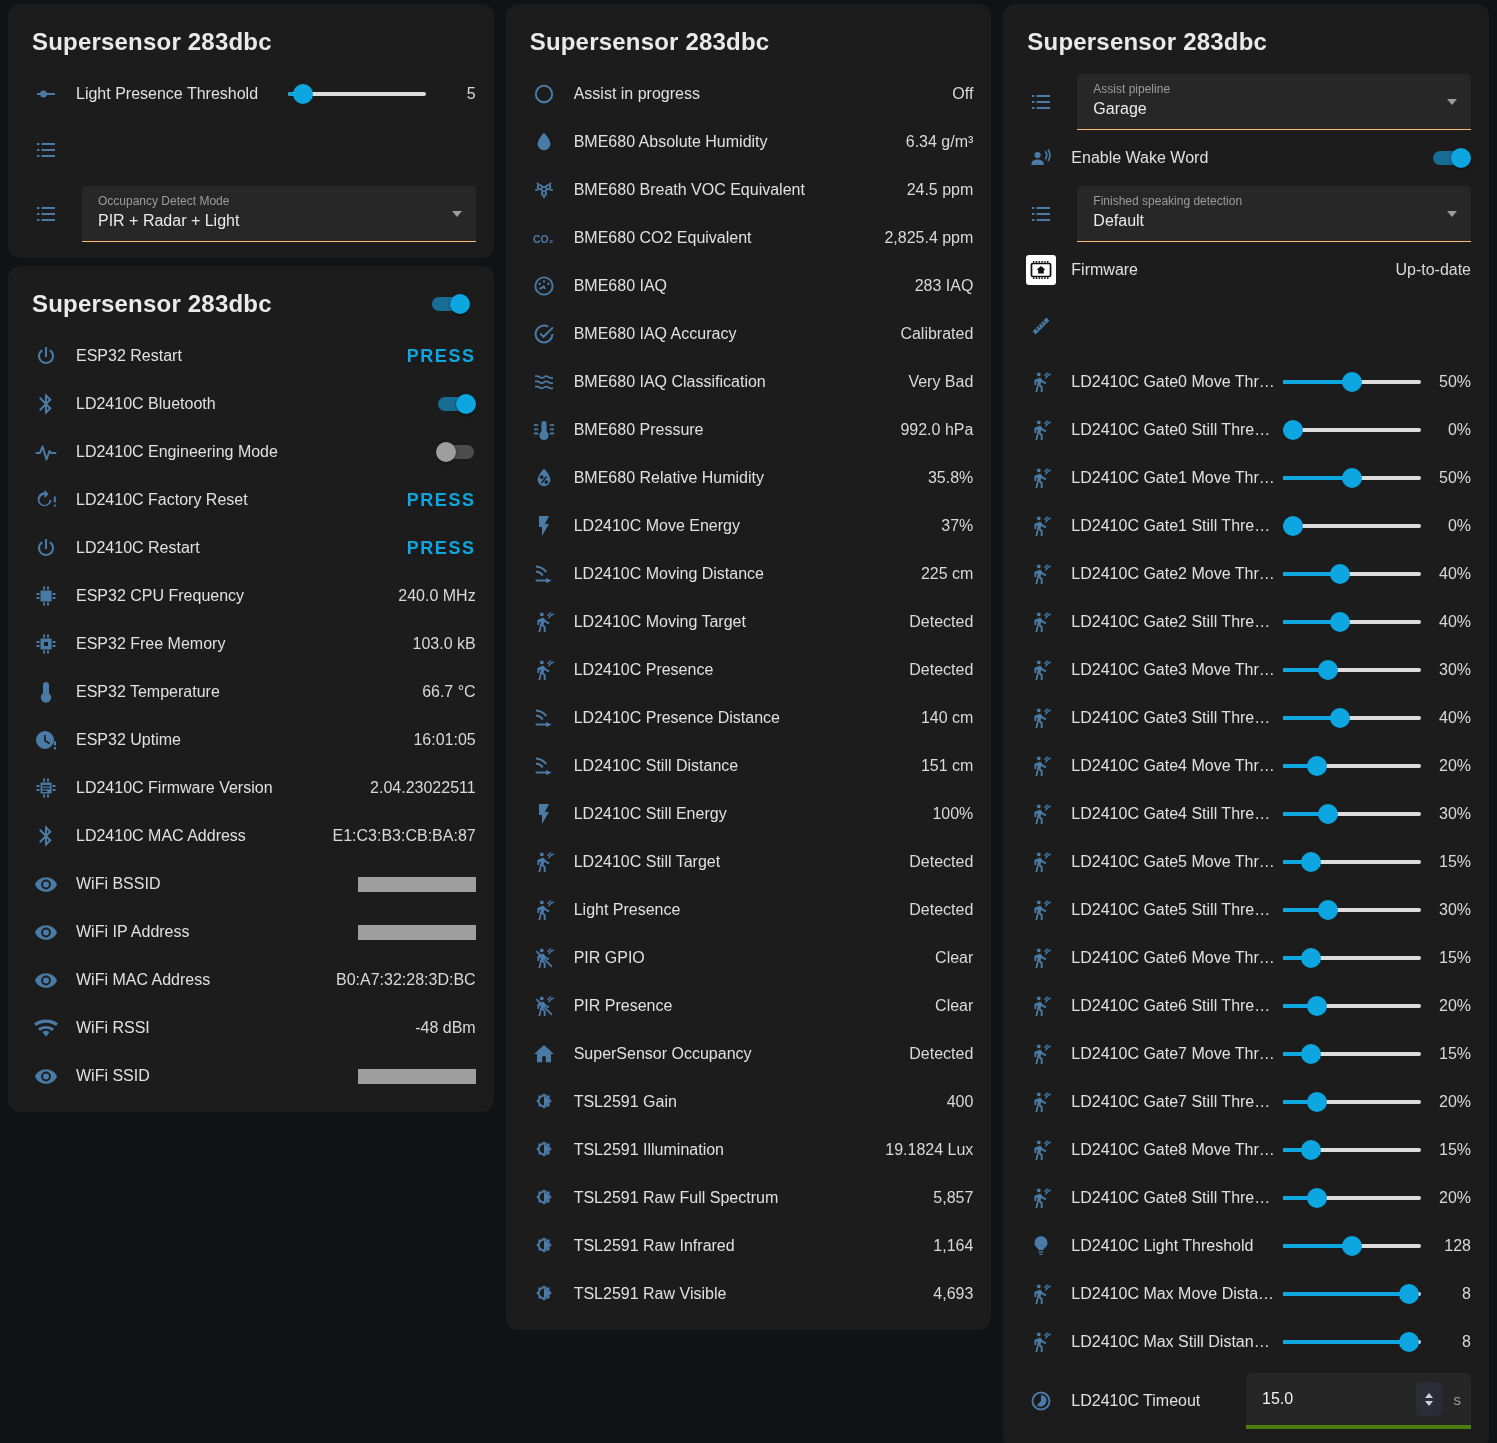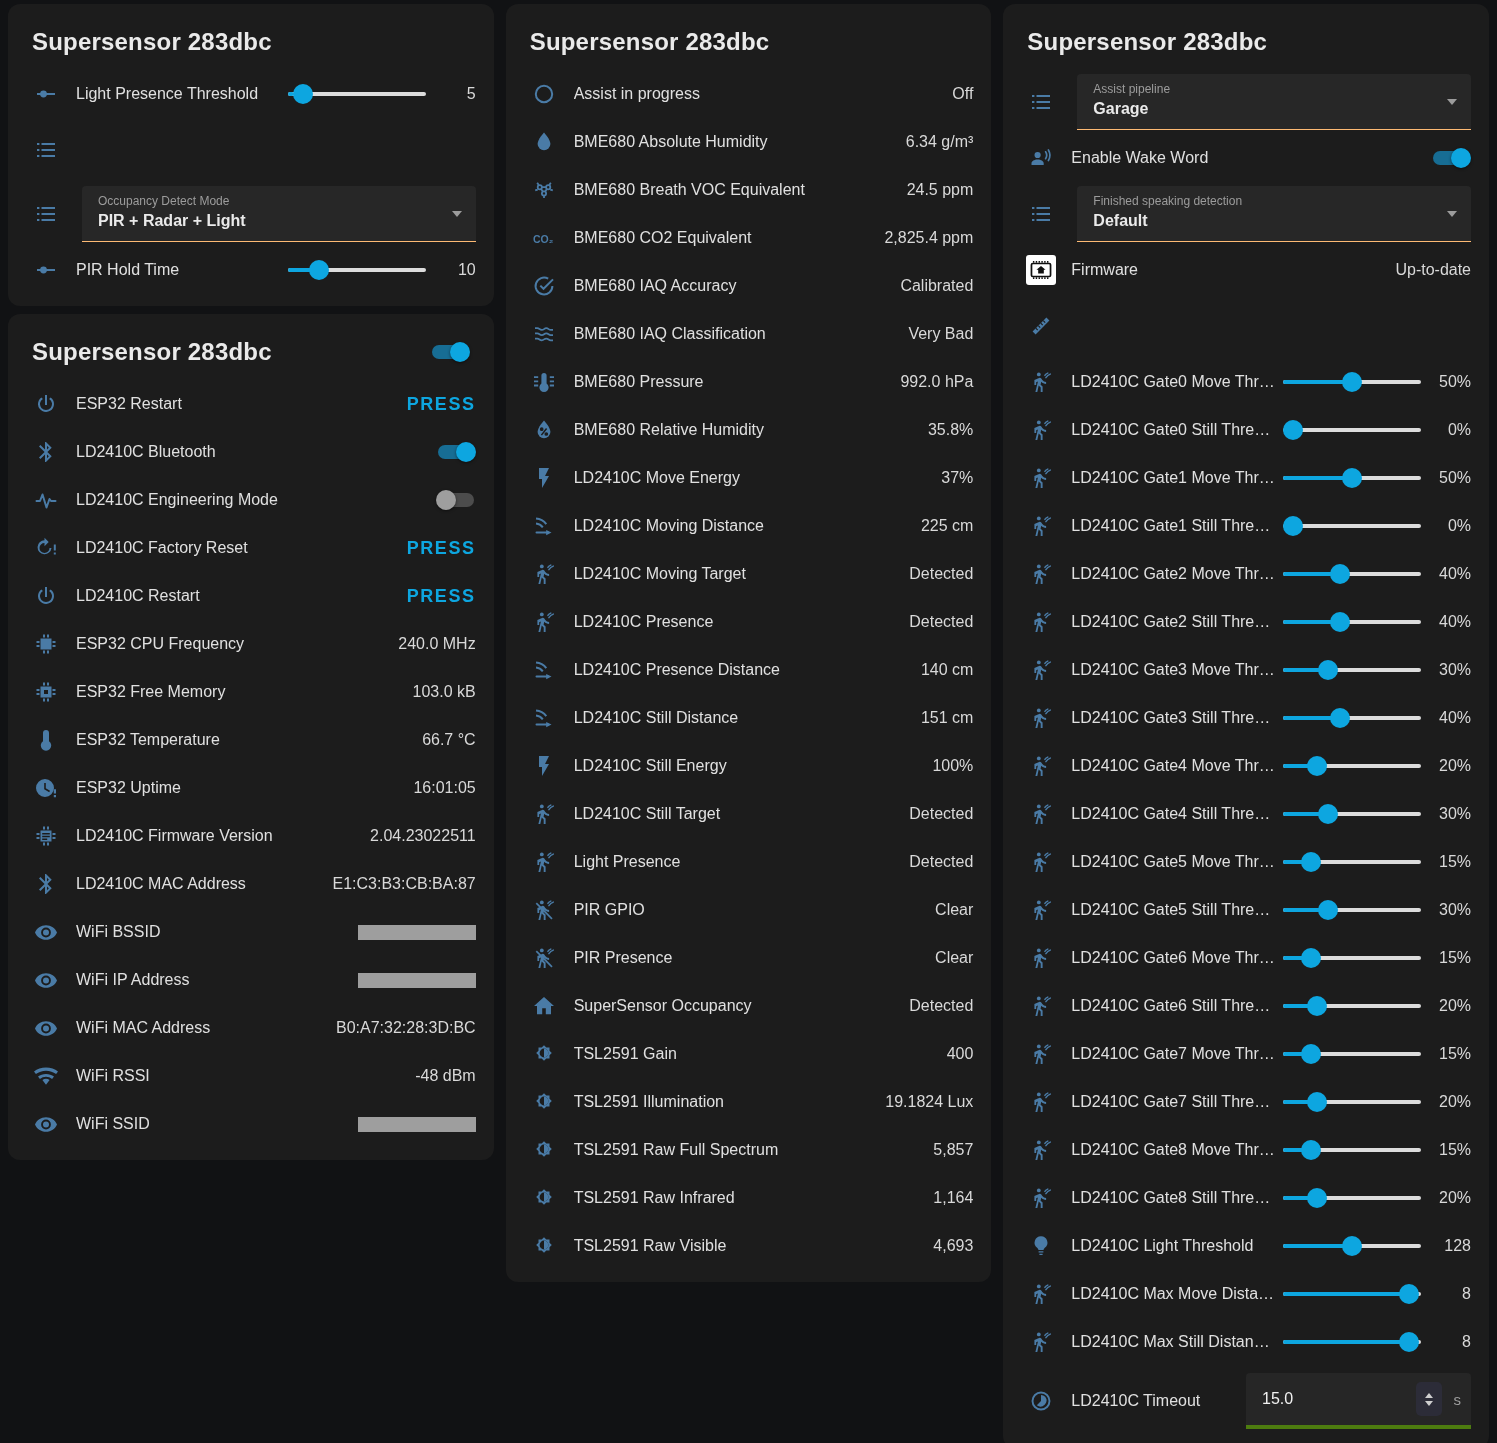--- a/index.html
+++ b/index.html
@@ -32,21 +32,21 @@
   .switch .kn{position:absolute;top:0;width:20px;height:20px;border-radius:50%;box-shadow:0 1px 3px rgba(0,0,0,.5);}
   .switch.on .tr{background:#176d94;}
   .switch.on .kn{right:0;background:var(--accent);}
   .switch.off .tr{background:#4c4c4c;}
   .switch.off .kn{left:0;background:#9e9e9e;}
   
   .select{flex:1;min-width:0;margin-left:6px;background:#272727;border-radius:4px 4px 0 0;
     border-bottom:1px solid #fdba74;height:56px;position:relative;padding:8px 36px 0 16px;
     box-sizing:border-box;cursor:pointer;}
   .select .slabel{font-size:12px;color:#9c9c9c;white-space:nowrap;overflow:hidden;text-overflow:ellipsis;}
-  .select .sval{font-size:16px;color:#eaeaea;margin-top:4px;white-space:nowrap;font-weight:bold;}
+  .select .sval{font-size:16px;color:#eaeaea;margin-top:4px;white-space:nowrap;}
   .select .caret{position:absolute;right:14px;top:25px;width:0;height:0;border-left:5px solid transparent;
     border-right:5px solid transparent;border-top:6px solid #9c9c9c;}
   
   .numbox{flex:0 0 225px;width:225px;height:56px;background:#262626;border-radius:4px 4px 0 0;
     border-bottom:4px solid #4d7c0f;display:flex;align-items:center;box-sizing:border-box;
     padding:0 10px 0 16px;margin-left:6px;}
   .numbox .nval{flex:1;font-size:16px;color:#f0f0f0;}
   .numbox .spin{width:26px;height:34px;background:#2c2c38;border-radius:5px;display:flex;flex-direction:column;
     align-items:center;justify-content:center;gap:3px;cursor:pointer;}
   .numbox .spin .up{width:0;height:0;border-left:4px solid transparent;border-right:4px solid transparent;border-bottom:5px solid #cfcfcf;}
@@ -89,35 +89,20 @@
             <svg viewBox="0 0 24 24" fill="currentColor">
               <path d="M7.5 5h13.5v2H7.5zM7.5 11h13.5v2H7.5zM7.5 17h13.5v2H7.5zM3 5h2.4v2H3zM3 11h2.4v2H3zM3 17h2.4v2H3z"></path>
             </svg>
           </span>
           <div class="select">
             <div class="slabel">Occupancy Detect Mode</div>
             <div class="sval">PIR + Radar + Light</div>
             <span class="caret"></span>
           </div>
         </div>
-        <div class="row">
-          <span class="icon">
-            <svg viewBox="0 0 24 24" fill="currentColor">
-              <path d="M3 11h18v2H3z"></path>
-              <circle cx="9.5" cy="12" r="3.4"></circle>
-            </svg>
-          </span>
-          <span class="label">PIR Hold Time</span>
-          <div class="slider">
-            <div class="track"></div>
-            <div class="fill" style="width: 25px;"></div>
-            <div class="knob" style="left: 21px;"></div>
-          </div>
-          <span class="slider-val">10</span>
-        </div>
       </div>
       <div class="card">
         <div class="card-header">
           <div class="card-title">Supersensor 283dbc</div>
           <span class="switch on">
             <span class="tr"></span>
             <span class="kn"></span>
           </span>
         </div>
         <div class="row">
@@ -321,20 +306,32 @@
           <span class="value">24.5 ppm</span>
         </div>
         <div class="row">
           <span class="icon">
             <svg viewBox="0 0 24 24">
               <text x="1" y="16.5" font-size="10.5" font-weight="bold" fill="currentColor" font-family="Liberation Sans,sans-serif">CO₂</text>
             </svg>
           </span>
           <span class="label">BME680 CO2 Equivalent</span>
           <span class="value">2,825.4 ppm</span>
+        </div>
+        <div class="row">
+          <span class="icon">
+            <svg viewBox="0 0 24 24" fill="none" stroke="currentColor" stroke-width="1.9">
+              <circle cx="12" cy="12" r="8.6"></circle>
+              <path d="M7.6 9.8l.01.01M12 7.4l.01.01M16.4 9.8l.01.01" stroke-linecap="round" stroke-width="2.4"></path>
+              <path d="M8.3 14.6l3.7-2.2" stroke-linecap="round"></path>
+              <circle cx="12.6" cy="14.2" r="1.1" fill="currentColor" stroke="none"></circle>
+            </svg>
+          </span>
+          <span class="label">BME680 IAQ</span>
+          <span class="value">283 IAQ</span>
         </div>
         <div class="row">
           <span class="icon">
             <svg viewBox="0 0 24 24" fill="none" stroke="currentColor" stroke-width="2">
               <path d="M20.4 12a8.4 8.4 0 1 1-4.2-7.3"></path>
               <path d="M8.3 11.6l3.2 3.2L21 5.4"></path>
             </svg>
           </span>
           <span class="label">BME680 IAQ Accuracy</span>
           <span class="value">Calibrated</span>

